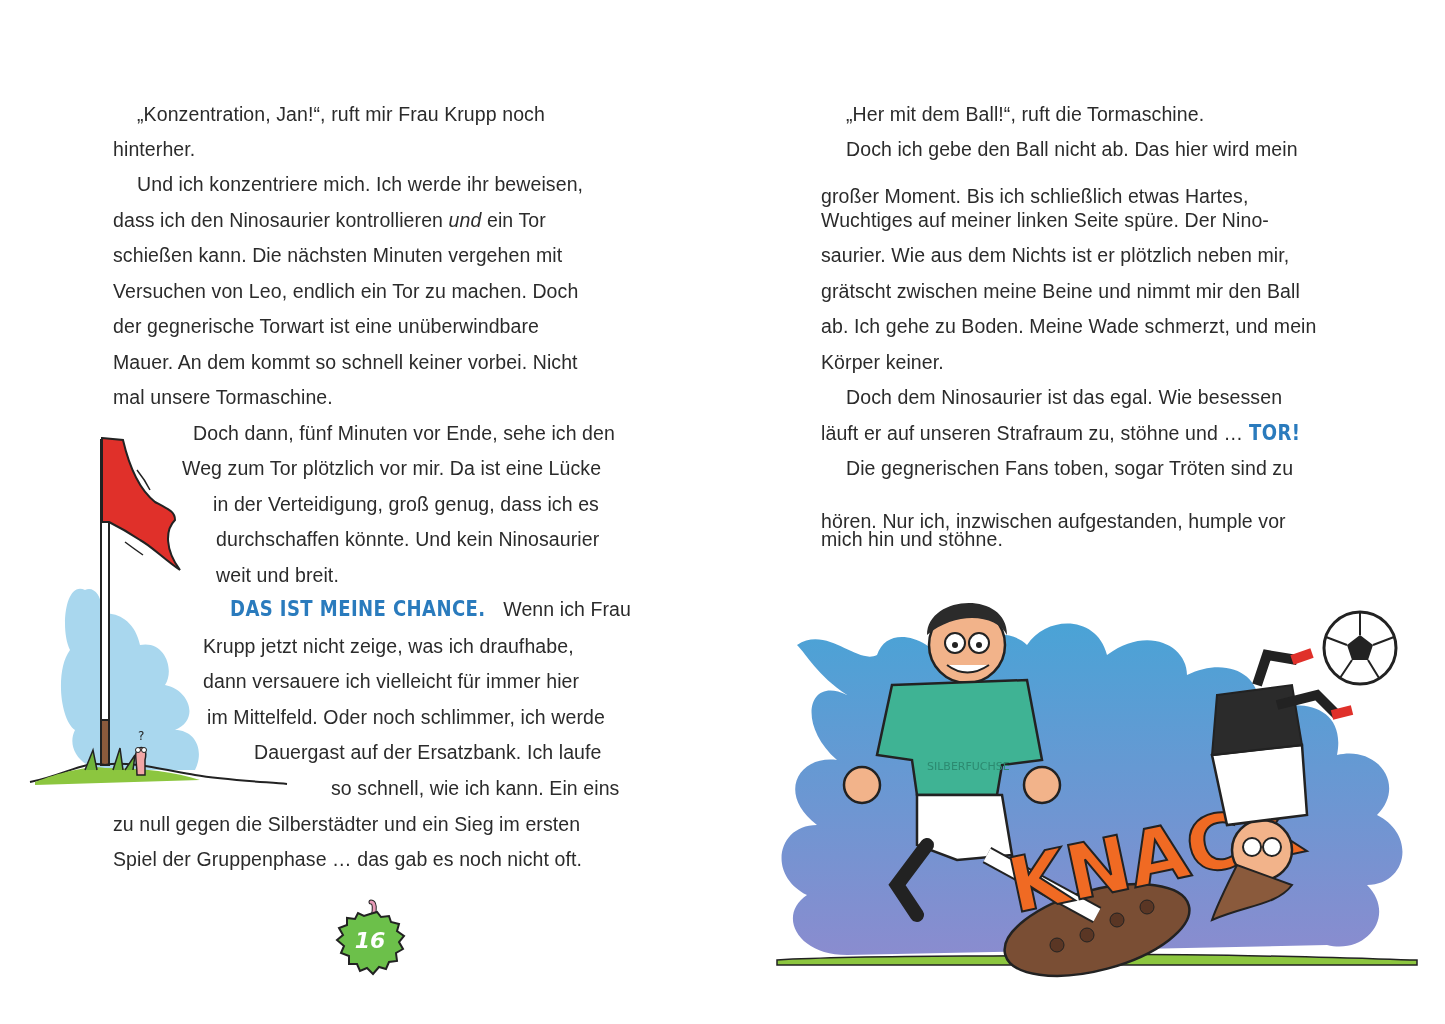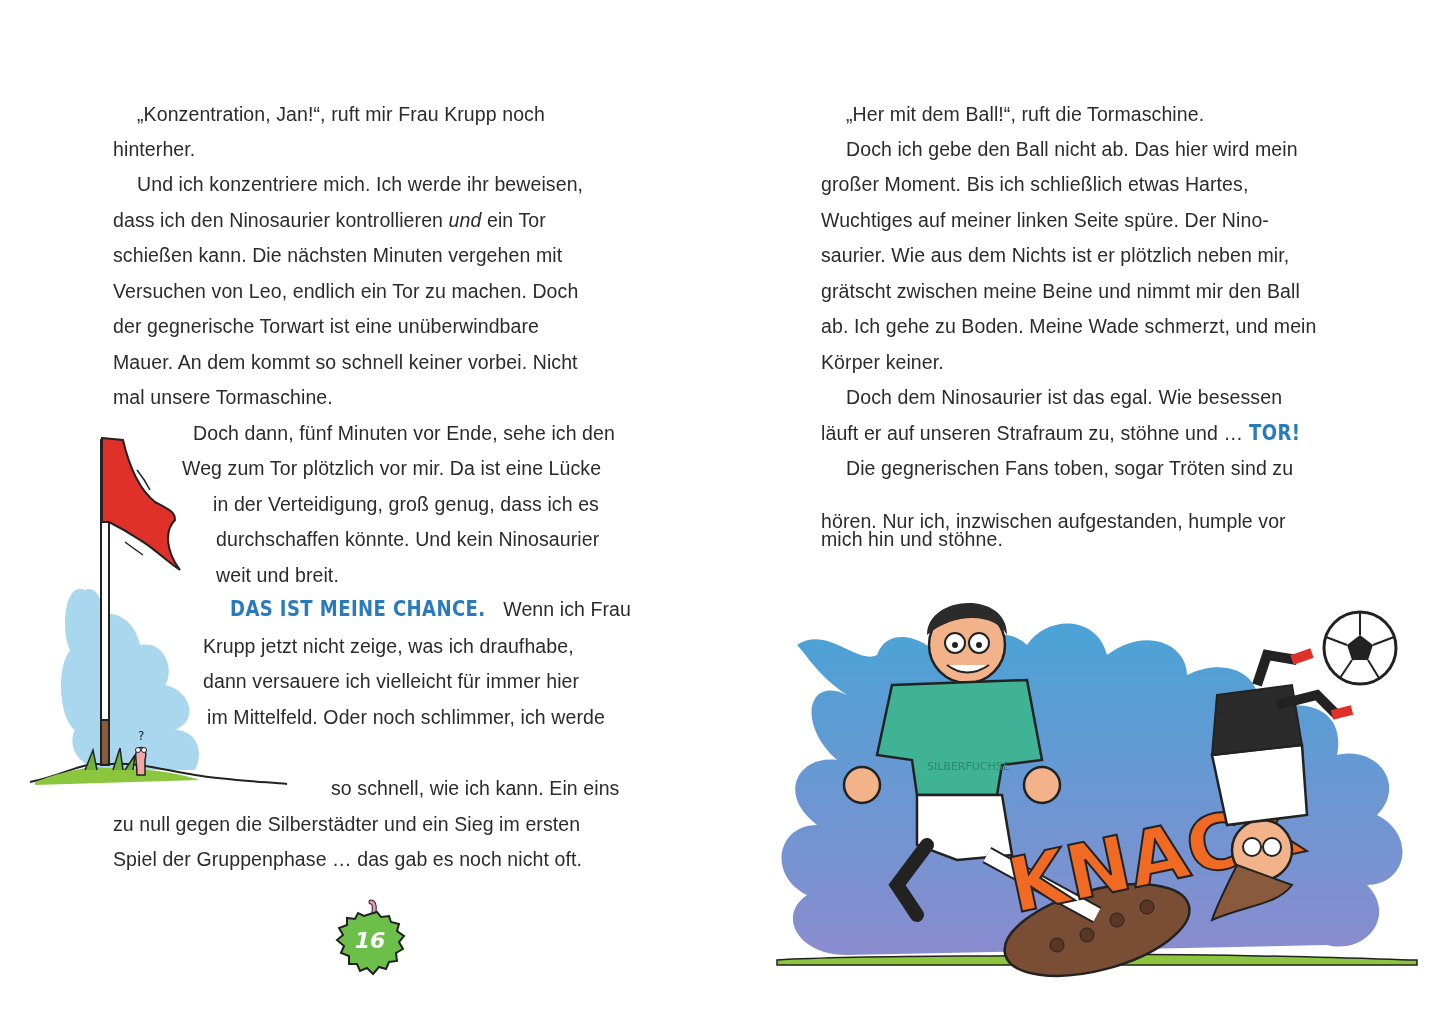--- a/index.html
+++ b/index.html
@@ -32,20 +32,21 @@
   <div class="line" style="left:113px;top:385px">mal unsere Tormaschine.</div>
   <div class="line" style="left:193px;top:421px">Doch dann, fünf Minuten vor Ende, sehe ich den</div>
   <div class="line" style="left:182px;top:456px">Weg zum Tor plötzlich vor mir. Da ist eine Lücke</div>
   <div class="line" style="left:213px;top:492px">in der Verteidigung, groß genug, dass ich es</div>
   <div class="line" style="left:216px;top:527px">durchschaffen könnte. Und kein Ninosaurier</div>
   <div class="line" style="left:216px;top:563px">weit und breit.</div>
   <div class="line" style="left:230px;top:597px"><span class="shout">DAS IST MEINE CHANCE.</span><span style="margin-left:-44px"> Wenn ich Frau</span></div>
   <div class="line" style="left:203px;top:634px">Krupp jetzt nicht zeige, was ich draufhabe,</div>
   <div class="line" style="left:203px;top:669px">dann versauere ich vielleicht für immer hier</div>
   <div class="line" style="left:207px;top:705px">im Mittelfeld. Oder noch schlimmer, ich werde</div>
+  <div class="line" style="left:254px;top:740px">Dauergast auf der Ersatzbank. Ich laufe</div>
   <div class="line" style="left:331px;top:776px">so schnell, wie ich kann. Ein eins</div>
   <div class="line" style="left:113px;top:812px">zu null gegen die Silberstädter und ein Sieg im ersten</div>
   <div class="line" style="left:113px;top:847px">Spiel der Gruppenphase … das gab es noch nicht oft.</div>
 
   <svg class="illus" style="left:25px;top:430px" width="265" height="370" viewBox="0 0 265 370">
     <path d="M60 160 C40 150 35 200 45 220 C30 240 35 290 50 300 C40 320 60 340 80 340 L170 340 C180 320 170 300 150 300 C175 290 165 260 140 255 C150 240 140 210 115 215 C110 190 90 180 75 185 C80 170 70 155 60 160 Z" fill="#a9d7ee"></path>
     <rect x="76" y="10" width="8" height="325" fill="#ffffff" stroke="#222" stroke-width="2"></rect>
     <rect x="76" y="290" width="8" height="45" fill="#8b5a3c" stroke="#222" stroke-width="2"></rect>
     <path d="M77 8 L98 10 C105 40 115 60 130 72 C145 80 150 82 150 90 C140 100 140 120 155 140 C140 130 125 115 115 110 C100 100 90 95 84 92 L77 92 Z" fill="#e0302a" stroke="#222" stroke-width="2"></path>
     <path d="M112 40 Q120 50 125 60" stroke="#222" fill="none" stroke-width="1.5"></path>
@@ -65,21 +66,21 @@
       <path d="M38 4 C42 4 42 12 40 18" stroke="#e89bb8" stroke-width="3" fill="none" stroke-linecap="round"></path>
       <path d="M37 16 L44 14 L48 19 L56 18 L58 24 L66 26 L64 33 L71 38 L66 44 L70 51 L63 55 L64 63 L56 64 L53 71 L46 69 L40 76 L34 70 L27 73 L24 66 L16 66 L16 58 L8 55 L11 48 L4 42 L10 37 L6 30 L14 27 L14 20 L22 21 L25 15 L31 18 Z" fill="#6cc04a" stroke="#222" stroke-width="2"></path>
     </svg>
     <div class="page-number">16</div>
   </div>
 </div>
 
 <div class="page page-right">
   <div class="line" style="left:124px;top:102px">„Her mit dem Ball!“, ruft die Tormaschine.</div>
   <div class="line" style="left:124px;top:137px">Doch ich gebe den Ball nicht ab. Das hier wird mein</div>
-  <div class="line" style="left:99px;top:172px">großer Moment. Bis ich schließlich etwas Hartes,</div>
+  <div class="line" style="left:99px;top:184px">großer Moment. Bis ich schließlich etwas Hartes,</div>
   <div class="line" style="left:99px;top:208px">Wuchtiges auf meiner linken Seite spüre. Der Nino-</div>
   <div class="line" style="left:99px;top:243px">saurier. Wie aus dem Nichts ist er plötzlich neben mir,</div>
   <div class="line" style="left:99px;top:279px">grätscht zwischen meine Beine und nimmt mir den Ball</div>
   <div class="line" style="left:99px;top:314px">ab. Ich gehe zu Boden. Meine Wade schmerzt, und mein</div>
   <div class="line" style="left:99px;top:350px">Körper keiner.</div>
   <div class="line" style="left:124px;top:385px">Doch dem Ninosaurier ist das egal. Wie besessen</div>
   <div class="line" style="left:99px;top:421px"><span>läuft er auf unseren Strafraum zu, stöhne und … </span><span class="shout shout-r">TOR!</span></div>
   <div class="line" style="left:124px;top:456px">Die gegnerischen Fans toben, sogar Tröten sind zu</div>
   <div class="line" style="left:99px;top:509px">hören. Nur ich, inzwischen aufgestanden, humple vor</div>
   <div class="line" style="left:99px;top:527px">mich hin und stöhne.</div>

